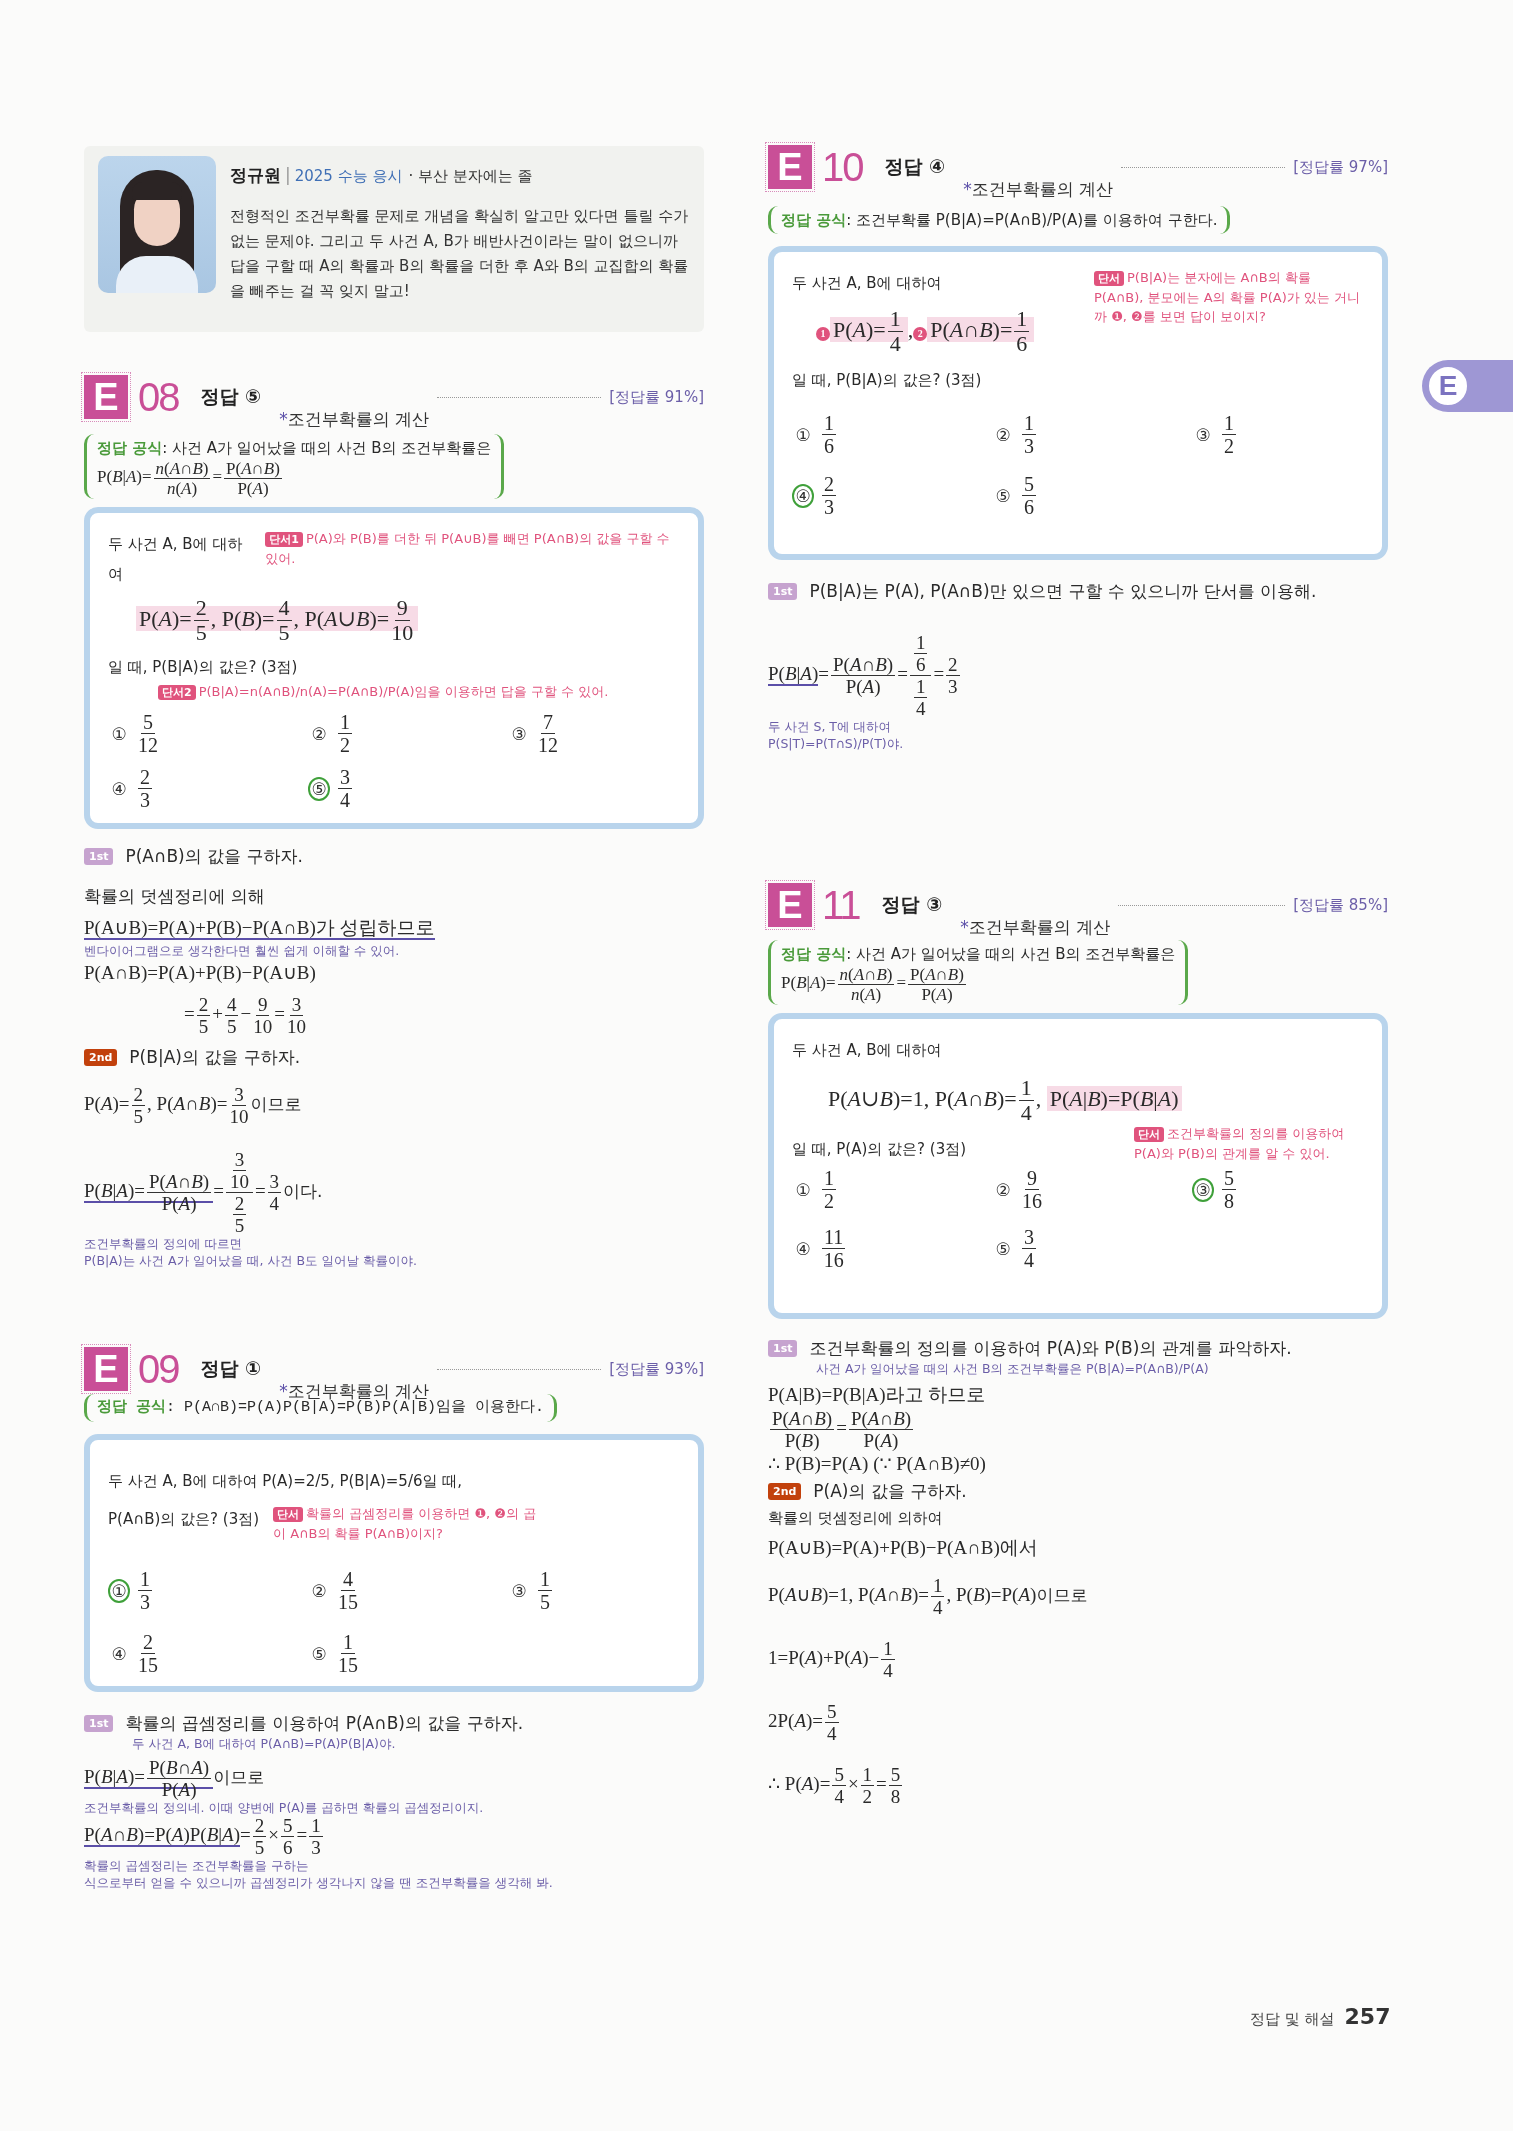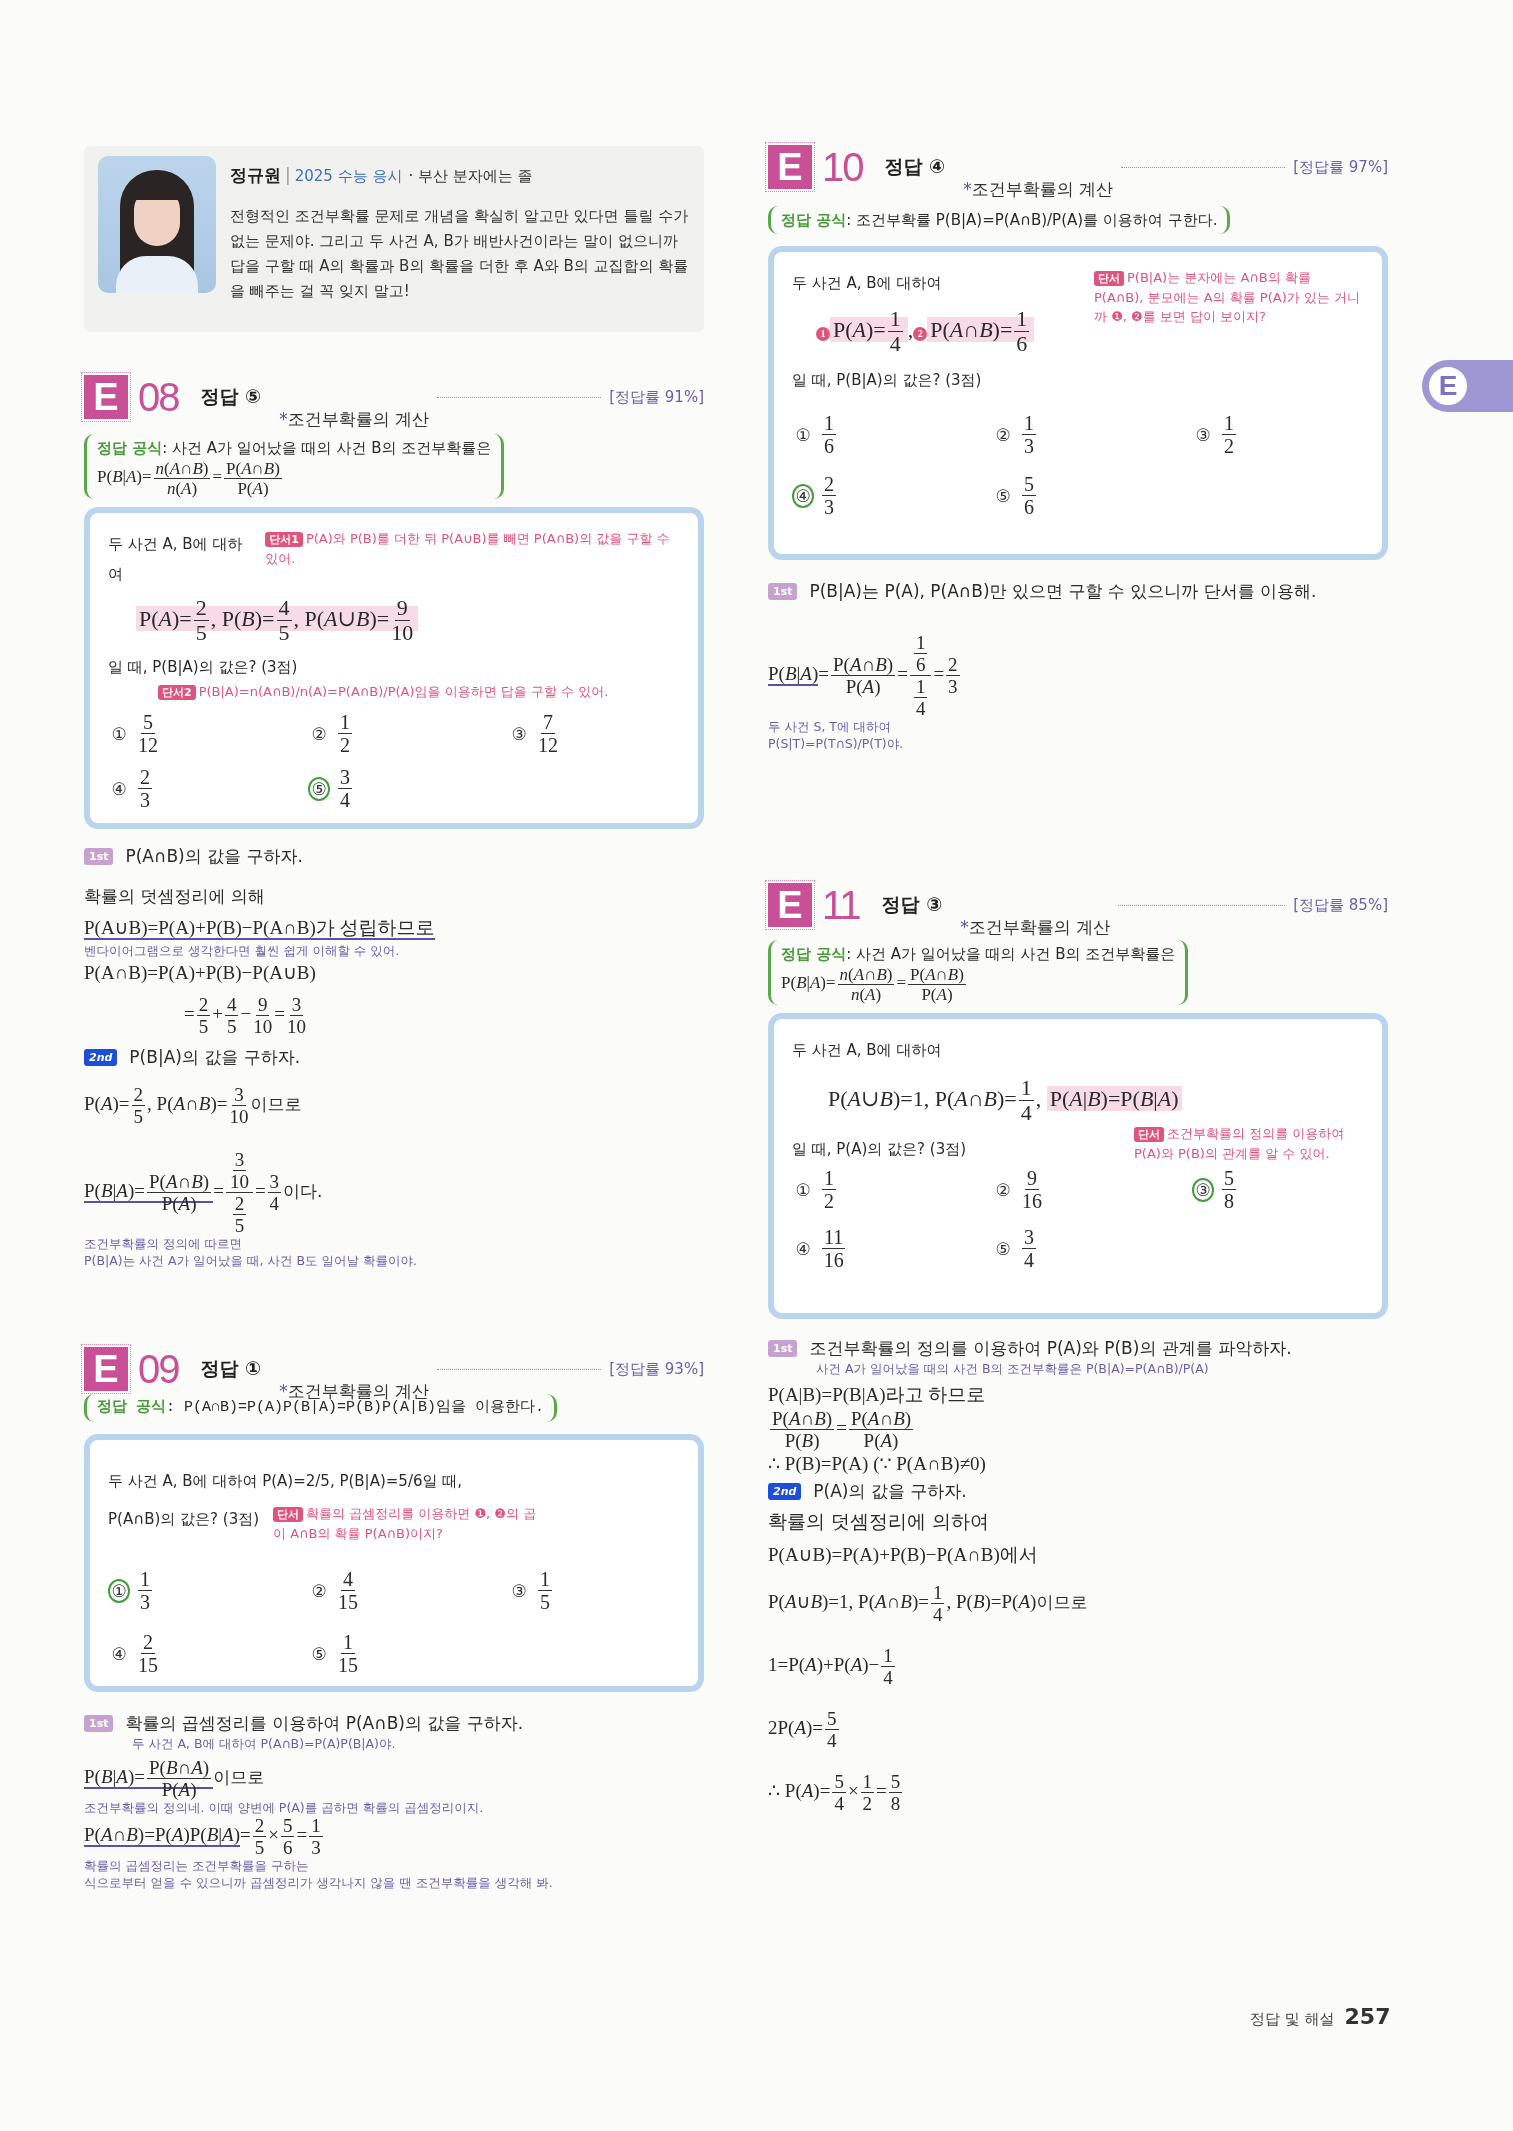--- a/index.html
+++ b/index.html
@@ -65,21 +65,21 @@
   .cnum { font-size: 17px; margin-right: 6px; color:#333; display:inline-block; width:22px; text-align:center; }
   .choice.correct .cnum { border:2px solid #3fa03a; border-radius:50%; }
 
   .frac { display:inline-flex; flex-direction:column; align-items:center; vertical-align:middle; font-family:"Liberation Serif",serif; line-height:1; margin: 0 2px; }
   .frac .n { border-bottom:1px solid #333; padding: 0 2px 1px; }
   .frac .d { padding-top: 1px; }
 
   .step { font-size: 17px; display:flex; align-items:center;text-align:center; }
   .stag { font-size: 11px; color:#fff; font-weight:bold; padding:2px 5px; border-radius:3px; margin-right: 12px; }
   .stag.first { background:#c6a3cf; }
-  .stag.second { background:#1d4ed8;font-style:italic; }
+  .stag.second { background:#c2410c; }
   .sol { font-size: 19px; line-height: 28px; font-family: "Liberation Serif", serif; }
   .note { font-size: 12.5px; color:#6b5ea8; line-height: 17px; }
   .ul { border-bottom: 2px solid #5b4fa8; }
 
   .side-tab {
     left: 1422px; top: 360px; width: 91px; height: 52px; background:#9e97d4;
     border-radius: 26px 0 0 26px;
   }
   .side-tab .circle { position:absolute; left:4px; top:4px; width:44px; height:44px; border-radius:50%; background:#fff; border:3px solid #9e97d4; color:#7b73c0; font-weight:bold; font-size:28px; display:flex; align-items:center; justify-content:center; font-family:"Liberation Sans",sans-serif; }
 
@@ -489,21 +489,21 @@
           <span class="d">P(<i>B</i>)</span>
         </span>=<span class="frac">
           <span class="n">P(<i>A</i>∩<i>B</i>)</span>
           <span class="d">P(<i>A</i>)</span>
         </span></div>
     <div class="sol">∴ P(B)=P(A) (∵ P(A∩B)≠0)</div>
     <div class="step" style="margin-top:2px;">
         <span class="stag second">2nd</span>
         <span>P(A)의 값을 구하자.</span>
       </div>
-    <div style="font-size:19px; margin-top:6px;">확률의 덧셈정리에 의하여</div>
+    <div style="font-size:15px; margin-top:6px;">확률의 덧셈정리에 의하여</div>
     <div class="sol" style="margin-top:6px;">P(A∪B)=P(A)+P(B)−P(A∩B)에서</div>
     <div class="sol" style="margin-top:14px;">P(<i>A</i>∪<i>B</i>)=1, P(<i>A</i>∩<i>B</i>)=<span class="frac">
           <span class="n">1</span>
           <span class="d">4</span>
         </span>, P(<i>B</i>)=P(<i>A</i>)<span style="font-family:'DejaVu Sans',sans-serif;font-size:17px;">이므로</span></div>
     <div class="sol" style="margin-top:22px;">1=P(<i>A</i>)+P(<i>A</i>)−<span class="frac">
           <span class="n">1</span>
           <span class="d">4</span>
         </span></div>
     <div class="sol" style="margin-top:22px;">2P(<i>A</i>)=<span class="frac">

